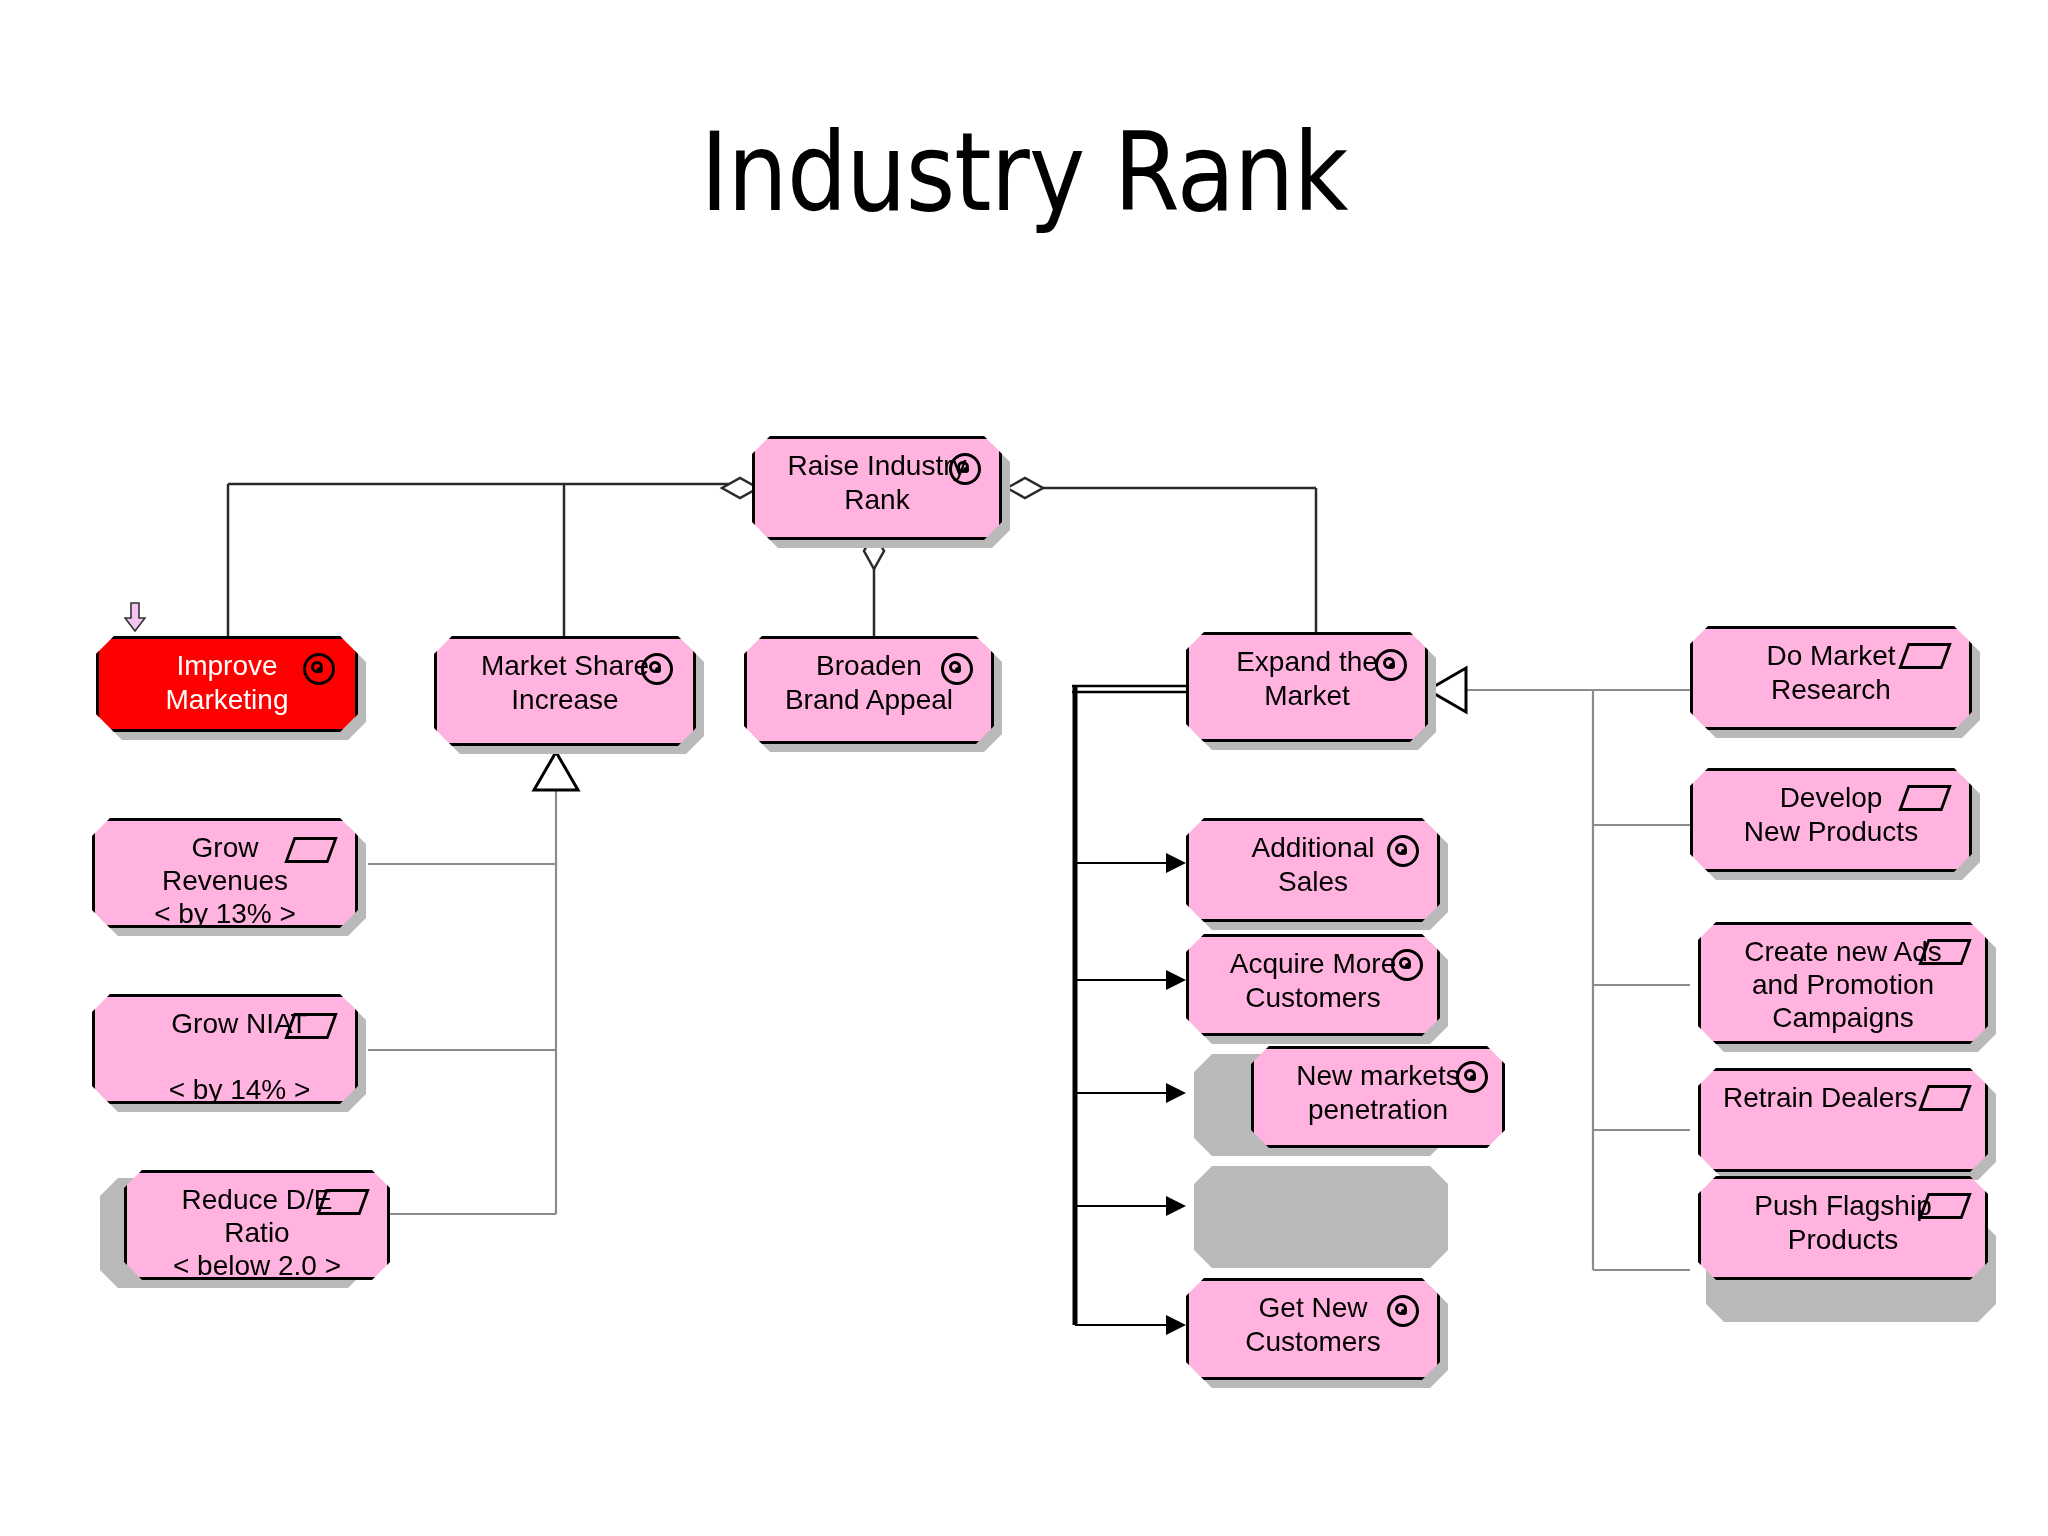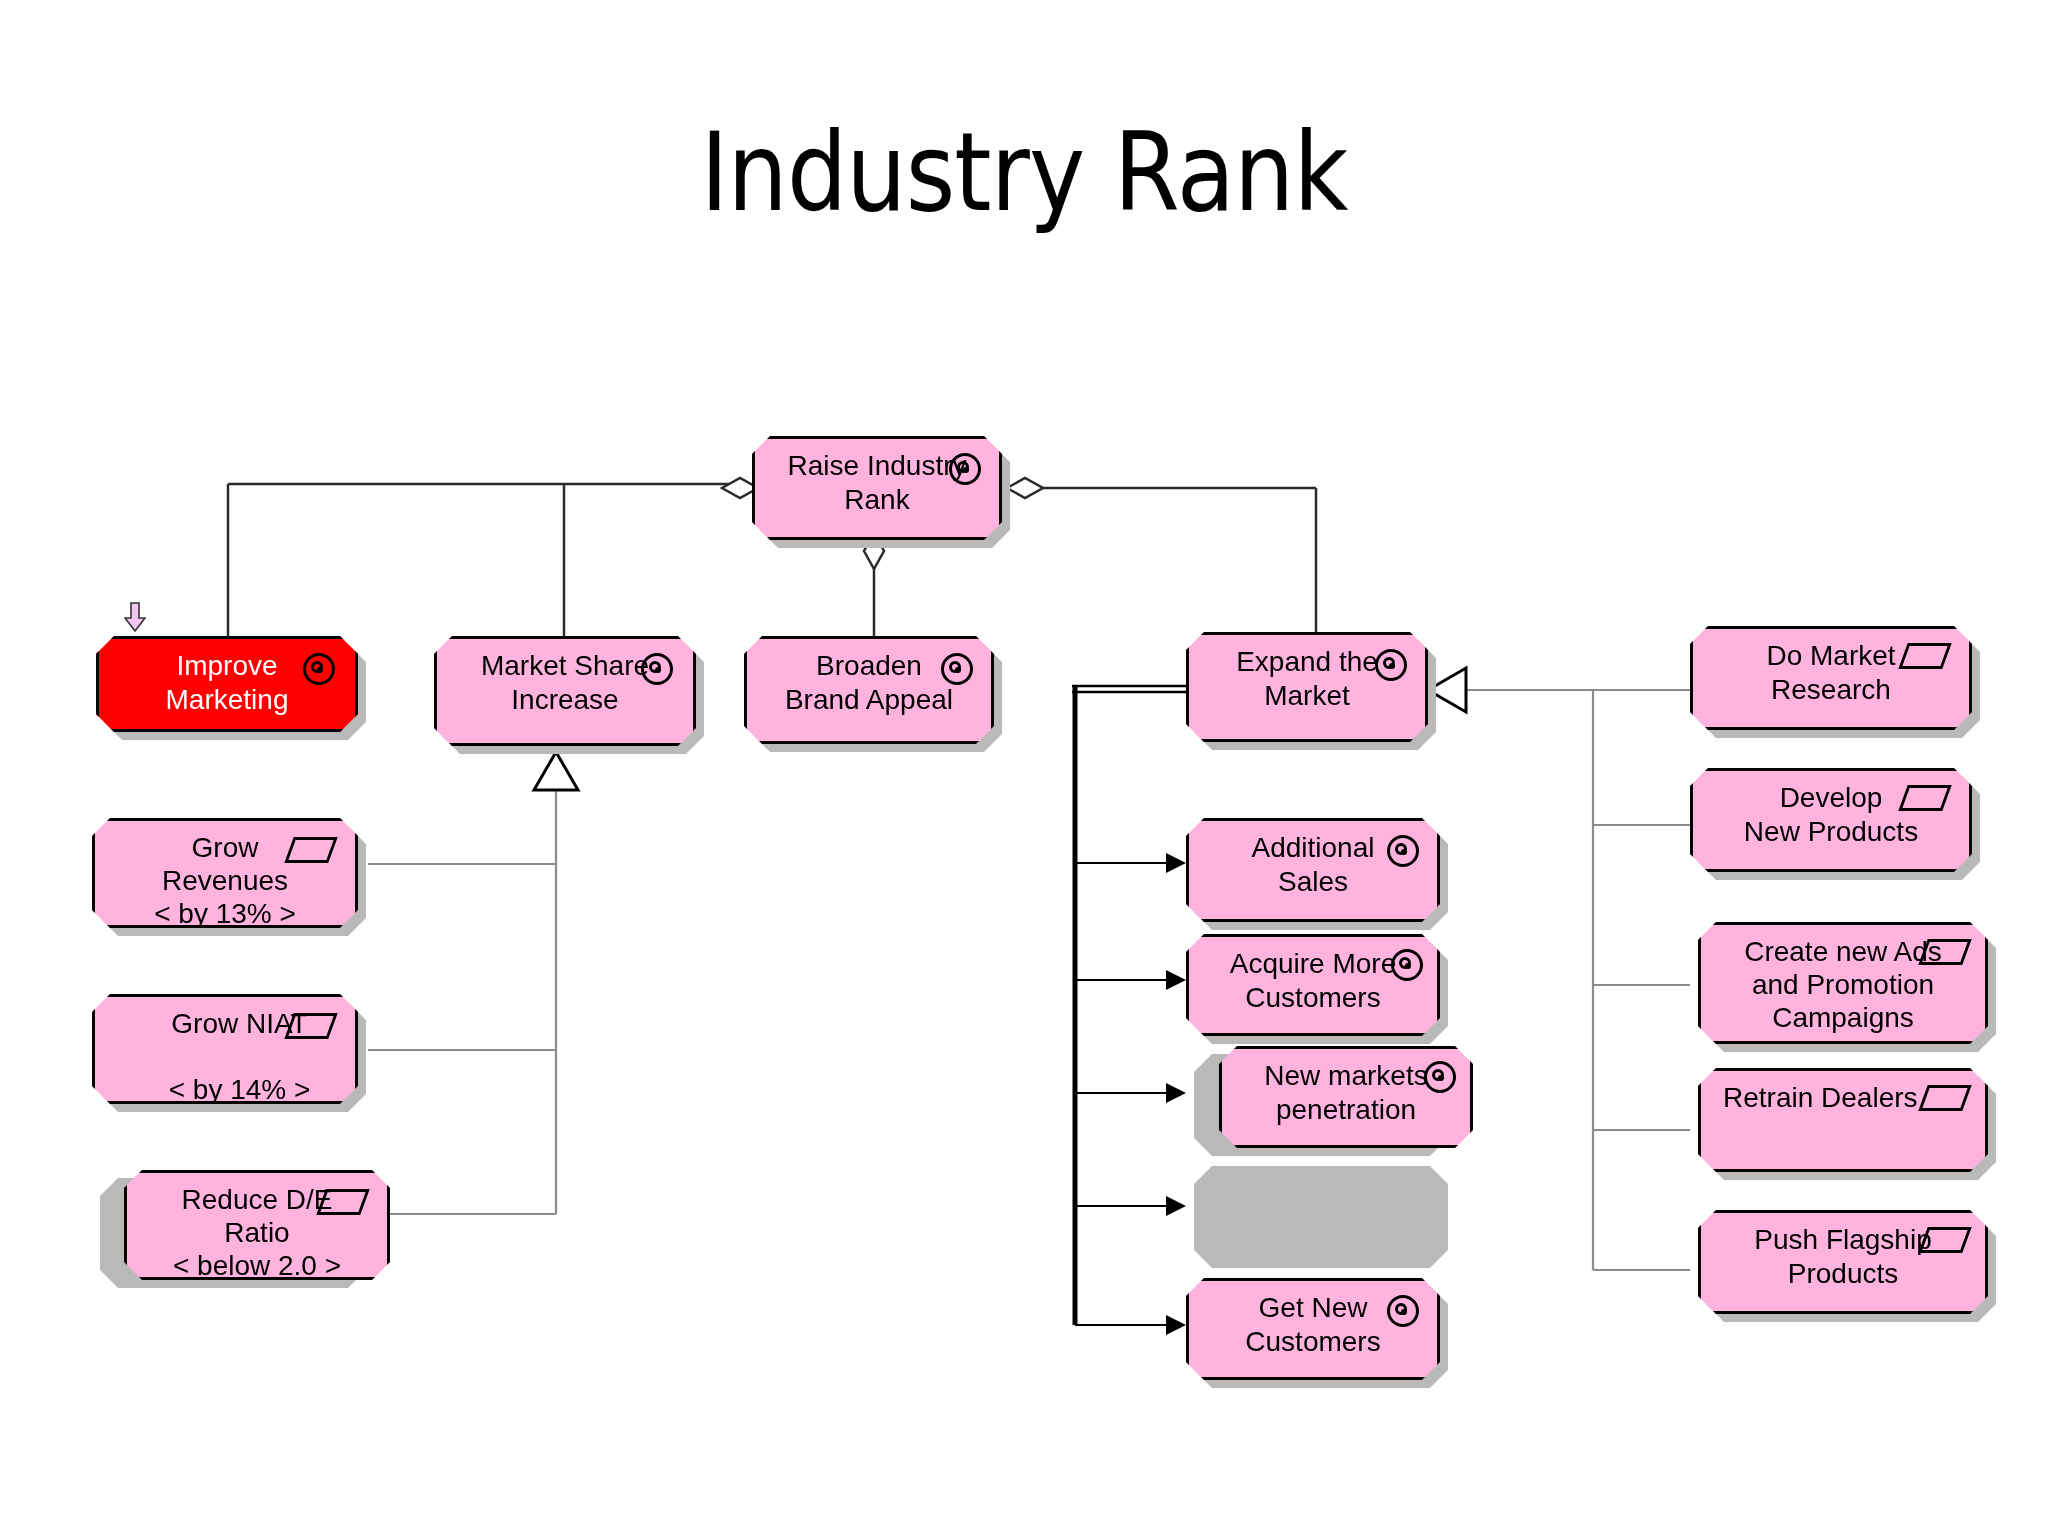--- a/index.html
+++ b/index.html
@@ -277,21 +277,21 @@
   <div class="shadow" style="left:1194px;top:942px;width:254px;height:102px;"></div>
   <div class="node" style="left:1186px;top:934px;width:254px;height:102px;">
     <div class="inner">
       <div class="label">Acquire More
 Customers</div>
       <span class="goal-icon" style="right:14px;top:12px;"></span>
     </div>
   </div>
 
   <div class="shadow" style="left:1194px;top:1054px;width:254px;height:102px;"></div>
-  <div class="node" style="left:1219px;top:1046px;width:254px;height:102px;">
+  <div class="node" style="left:1251px;top:1046px;width:254px;height:102px;">
     <div class="inner">
       <div class="label">New markets
 penetration</div>
       <span class="goal-icon" style="right:14px;top:12px;"></span>
     </div>
   </div>
 
   <div class="shadow" style="left:1194px;top:1166px;width:254px;height:102px;"></div>
 
   <div class="shadow" style="left:1194px;top:1286px;width:254px;height:102px;"></div>
@@ -333,21 +333,21 @@
 
   <div class="shadow" style="left:1706px;top:1076px;width:290px;height:104px;"></div>
   <div class="node" style="left:1698px;top:1068px;width:290px;height:104px;">
     <div class="inner">
       <div class="label" style="text-align:left;padding-left:22px;">Retrain Dealers</div>
       <span class="req-icon" style="right:18px;top:14px;"></span>
     </div>
   </div>
 
   <div class="shadow" style="left:1706px;top:1218px;width:290px;height:104px;"></div>
-  <div class="node" style="left:1698px;top:1210px;width:290px;height:104px;">
+  <div class="node" style="left:1698px;top:1176px;width:290px;height:104px;">
     <div class="inner">
       <div class="label">Push Flagship
 Products</div>
       <span class="req-icon" style="right:18px;top:14px;"></span>
     </div>
   </div>
 
 </div>
 
 </body></html>

